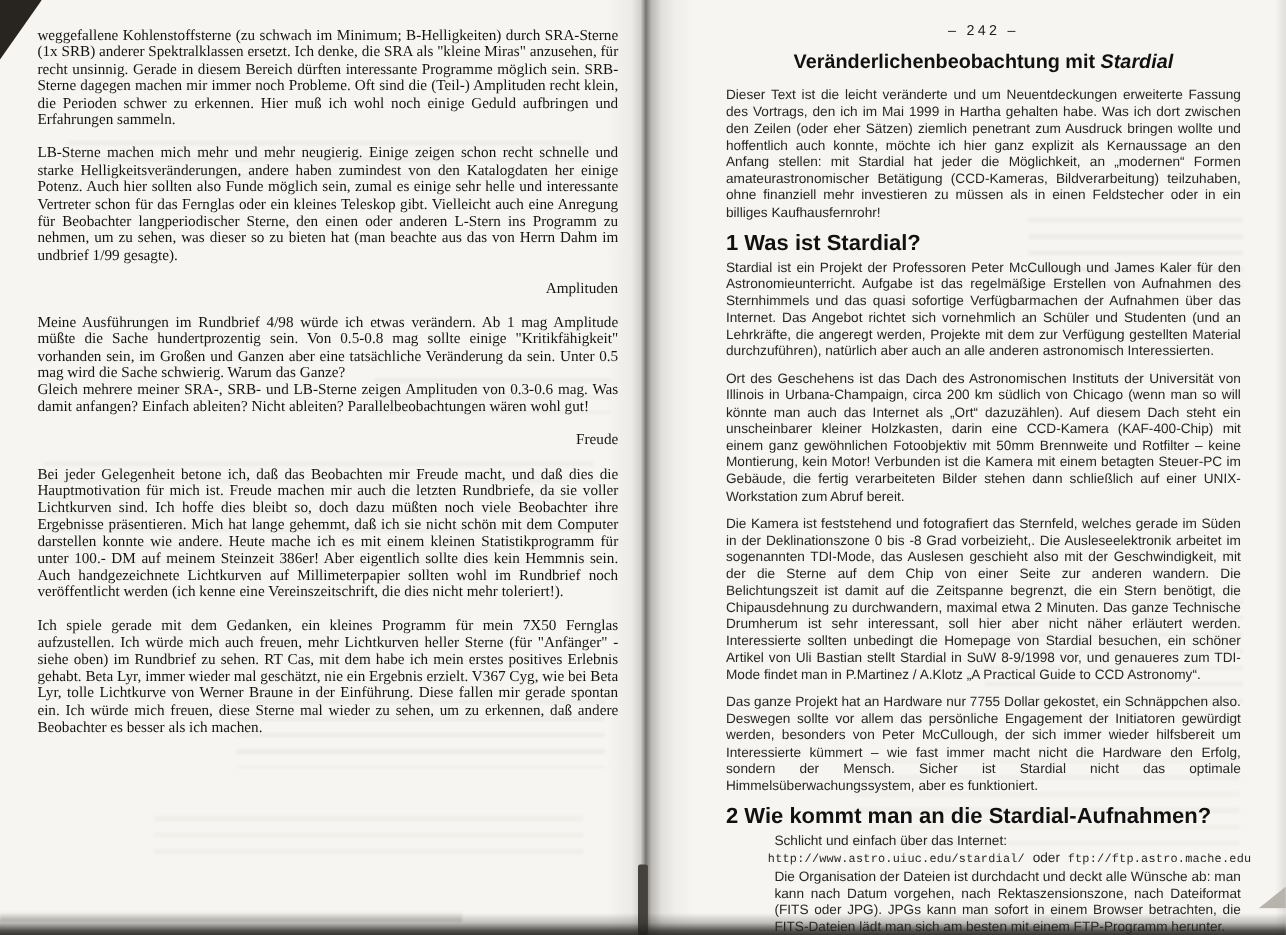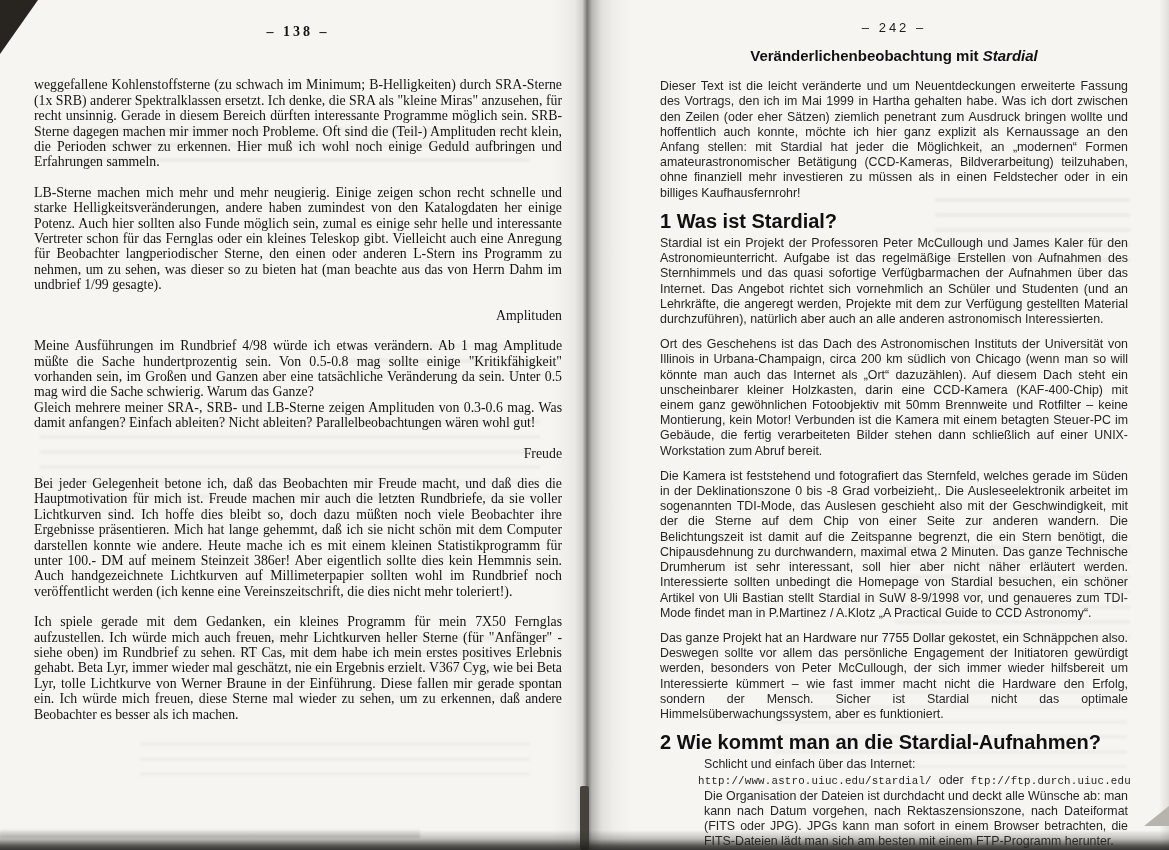--- a/index.html
+++ b/index.html
@@ -30,21 +30,21 @@
     left:660px;top:20px;width:468px;
     font-family:"Liberation Sans", sans-serif;
     font-size:12.4px;line-height:15.2px;color:#262626;
     text-align:justify;
   }
   .page-right .pnum{
     text-align:center;font-size:13px;letter-spacing:3px;
     margin:0 0 10px 0;color:#1d1d1d;
   }
   .page-right h1{
-    font-size:15px;line-height:22px;margin:0 0 12px 0;
+    font-size:18px;line-height:22px;margin:0 0 12px 0;
     text-align:center;font-weight:bold;color:#111;
   }
   .page-right h1 em{font-style:italic;}
   .page-right h2{
     font-size:20px;margin:13px 0 7px 0;font-weight:bold;
     text-align:left;color:#111;
   }
   .page-right p{margin:0 0 10px 0;}
   .page-right p.m0{margin-bottom:0;margin-left:44px;}
   .url-line{
@@ -109,21 +109,20 @@
   <div class="ghost g1"></div>
   <div class="ghost g2"></div>
   <div class="ghost g3"></div>
   <div class="ghost g4"></div>
   <div class="ghost g5"></div>
   <div class="ghost g6"></div>
   <div class="ghost g7"></div>
   <div class="ghost g8"></div>
 
   <div class="page page-left">
-    <div class="pnum">–  138  –</div>
 
     <p>weggefallene Kohlenstoffsterne (zu schwach im Minimum; B-Helligkeiten) durch SRA-Sterne (1x SRB) anderer Spektralklassen ersetzt. Ich denke, die SRA als "kleine Miras" anzusehen, für recht unsinnig. Gerade in diesem Bereich dürften interessante Programme möglich sein. SRB-Sterne dagegen machen mir immer noch Probleme. Oft sind die (Teil-) Amplituden recht klein, die Perioden schwer zu erkennen. Hier muß ich wohl noch einige Geduld aufbringen und Erfahrungen sammeln.</p>
 
     <p>LB-Sterne machen mich mehr und mehr neugierig. Einige zeigen schon recht schnelle und starke Helligkeitsveränderungen, andere haben zumindest von den Katalogdaten her einige Potenz. Auch hier sollten also Funde möglich sein, zumal es einige sehr helle und interessante Vertreter schon für das Fernglas oder ein kleines Teleskop gibt. Vielleicht auch eine Anregung für Beobachter langperiodischer Sterne, den einen oder anderen L-Stern ins Programm zu nehmen, um zu sehen, was dieser so zu bieten hat (man beachte aus das von Herrn Dahm im undbrief 1/99 gesagte).</p>
 
     <p class="subhead">Amplituden</p>
 
     <p class="m0"><span>Meine Ausführungen im Rundbrief 4/98 würde ich etwas verändern. Ab 1 mag Amplitude </span><span class="udash">müßte die Sache hundertprozentig sein.</span><span> Von 0.5-0.8 mag sollte einige "Kritikfähigkeit" vorhanden sein, im Großen und Ganzen aber eine tatsächliche Veränderung da sein. Unter 0.5 mag wird die Sache schwierig. Warum das Ganze?</span></p>
 
     <p>Gleich mehrere meiner SRA-, SRB- und LB-Sterne zeigen Amplituden von 0.3-0.6 mag. Was damit anfangen? Einfach ableiten? Nicht ableiten? Parallelbeobachtungen wären wohl gut!</p>
@@ -147,21 +146,21 @@
 
     <p>Stardial ist ein Projekt der Professoren Peter McCullough und James Kaler für den Astronomieunterricht. Aufgabe ist das regelmäßige Erstellen von Aufnahmen des Sternhimmels und das quasi sofortige Verfügbarmachen der Aufnahmen über das Internet. Das Angebot richtet sich vornehmlich an Schüler und Studenten (und an Lehrkräfte, die angeregt werden, Projekte mit dem zur Verfügung gestellten Material durchzuführen), natürlich aber auch an alle anderen astronomisch Interessierten.</p>
     <p>Ort des Geschehens ist das Dach des Astronomischen Instituts der Universität von Illinois in Urbana-Champaign, circa 200 km südlich von Chicago (wenn man so will könnte man auch das Internet als „Ort“ dazuzählen). Auf diesem Dach steht ein unscheinbarer kleiner Holzkasten, darin eine CCD-Kamera (KAF-400-Chip) mit einem ganz gewöhnlichen Fotoobjektiv mit 50mm Brennweite und Rotfilter – keine Montierung, kein Motor! Verbunden ist die Kamera mit einem betagten Steuer-PC im Gebäude, die fertig verarbeiteten Bilder stehen dann schließlich auf einer UNIX-Workstation zum Abruf bereit.</p>
     <p>Die Kamera ist feststehend und fotografiert das Sternfeld, welches gerade im Süden in der Deklinationszone 0 bis -8 Grad vorbeizieht,. Die Ausleseelektronik arbeitet im sogenannten TDI-Mode, das Auslesen geschieht also mit der Geschwindigkeit, mit der die Sterne auf dem Chip von einer Seite zur anderen wandern. Die Belichtungszeit ist damit auf die Zeitspanne begrenzt, die ein Stern benötigt, die Chipausdehnung zu durchwandern, maximal etwa 2 Minuten. Das ganze Technische Drumherum ist sehr interessant, soll hier aber nicht näher erläutert werden. Interessierte sollten unbedingt die Homepage von Stardial besuchen, ein schöner Artikel von Uli Bastian stellt Stardial in SuW 8-9/1998 vor, und genaueres zum TDI-Mode findet man in P.Martinez / A.Klotz „A Practical Guide to CCD Astronomy“.</p>
     <p>Das ganze Projekt hat an Hardware nur 7755 Dollar gekostet, ein Schnäppchen also. Deswegen sollte vor allem das persönliche Engagement der Initiatoren gewürdigt werden, besonders von Peter McCullough, der sich immer wieder hilfsbereit um Interessierte kümmert – wie fast immer macht nicht die Hardware den Erfolg, sondern der Mensch. Sicher ist Stardial nicht das optimale Himmelsüberwachungssystem, aber es funktioniert.</p>
 
     <h2>2  Wie kommt man an die Stardial-Aufnahmen?</h2>
 
     <p class="m0">Schlicht und einfach über das Internet:</p>
 
-    <div class="url-line"><span class="mono">http://www.astro.uiuc.edu/stardial/</span><span class="sep">oder</span><span class="mono">ftp://ftp.durch.uiuc.edu</span></div>
+    <div class="url-line"><span class="mono">http://www.astro.uiuc.edu/stardial/</span><span class="sep">oder</span><span class="mono">ftp://ftp.astro.mache.edu</span></div>
 
     <p class="m0">Die Organisation der Dateien ist durchdacht und deckt alle Wünsche ab: man kann nach Datum vorgehen, nach Rektaszensionszone, nach Dateiformat (FITS oder JPG). JPGs kann man sofort in einem Browser betrachten, die FITS-Dateien lädt man sich am besten mit einem FTP-Programm herunter.</p>
 
   </div>
 
   <div class="gutter-shadow"></div>
   <div class="ink-mark"></div>
   <div class="corner-fold"></div>
   <div class="right-edge-shade"></div>
   <div class="corner-wedge"></div>

